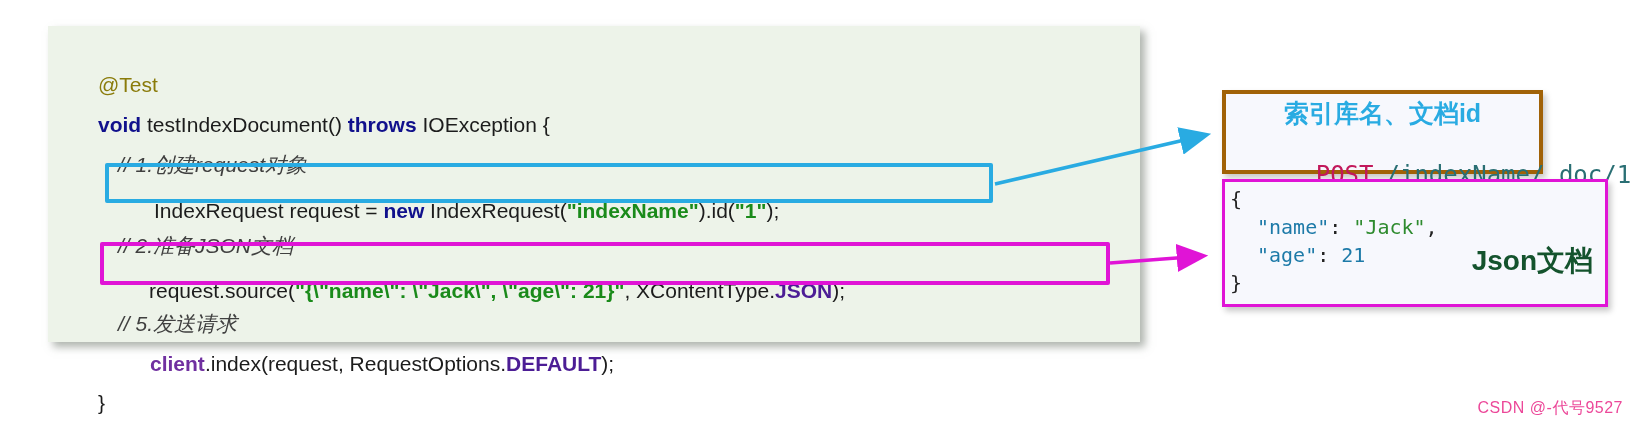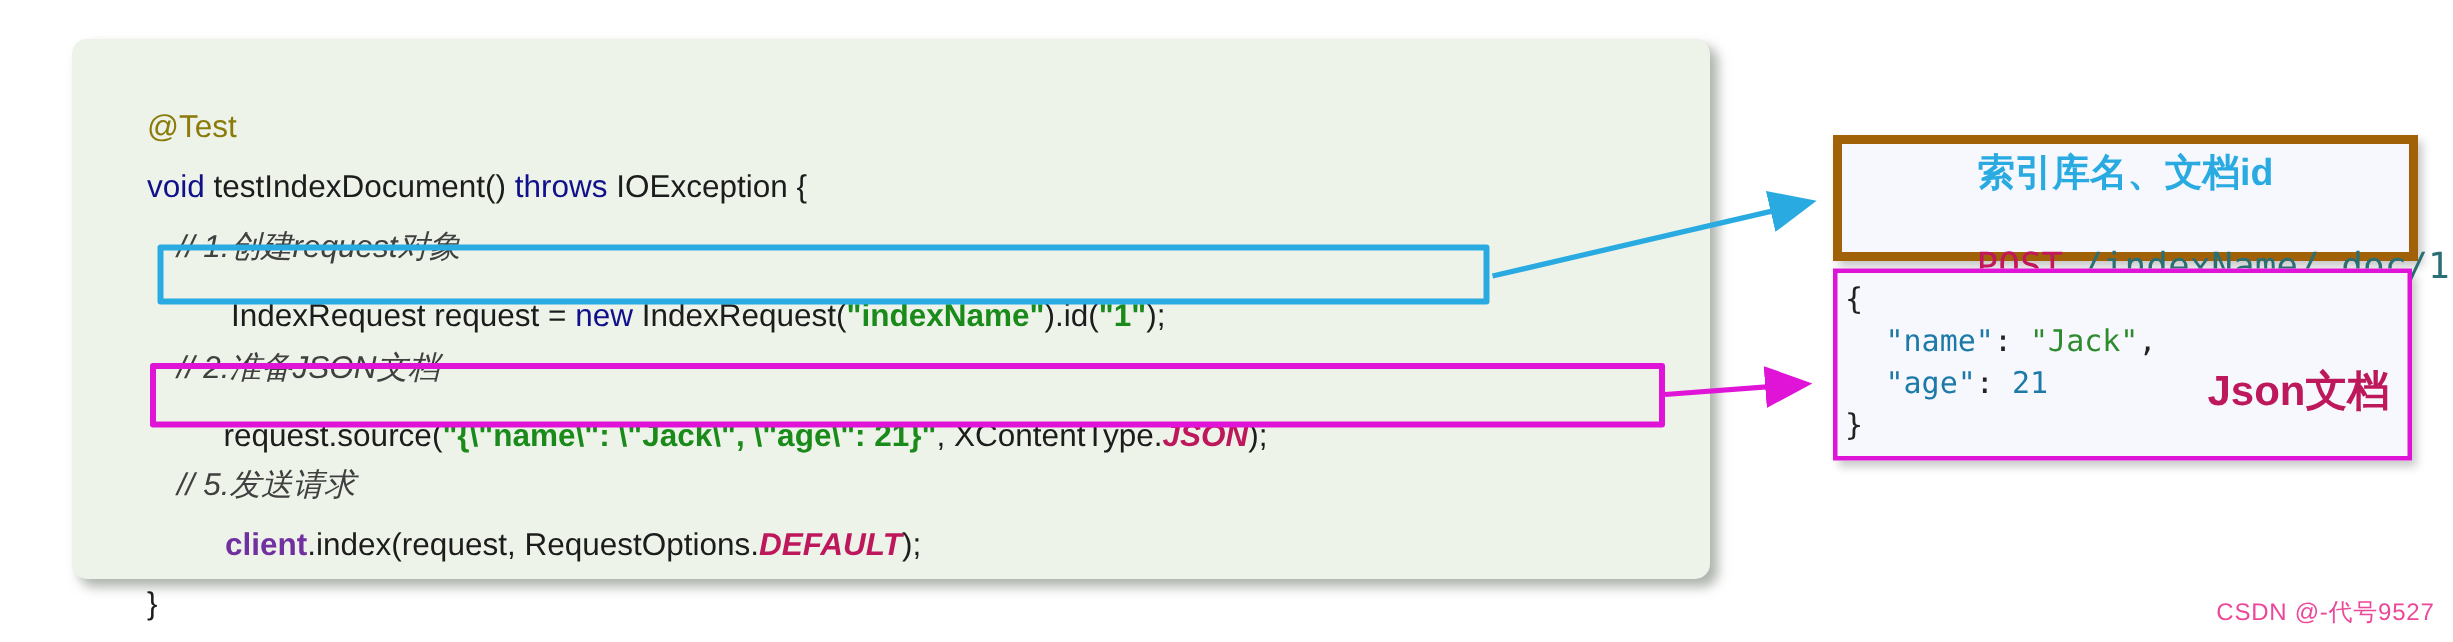--- a/index.html
+++ b/index.html
@@ -10,69 +10,68 @@
     height: 428px;
     background: #ffffff;
     overflow: hidden;
     font-family: "Liberation Sans", sans-serif;
   }
 
   
   .code-block {
     position: absolute;
     left: 48px; top: 26px;
-    width: 1092px; height: 360px;
+    width: 1092px; height: 316px;
     background: #edf3e9;
     box-shadow: 5px 5px 8px rgba(110, 118, 108, 0.55);
-    border-radius: 10px;
   }
   .code-line {
     position: absolute;
     height: 28px;
     line-height: 28px;
     font-size: 21px;
     color: #1c1c1c;
     white-space: pre;
   }
   .ln-annotation { left: 15px; top: 17px; color: #8a7b0a; }
   .ln-signature  { left: 15px; top: 57px; }
   .ln-comment1   { left: 35px; top: 97px; }
   .ln-create     { left: 71px; top: 143px; }
   .ln-comment2   { left: 35px; top: 178px; }
   .ln-source     { left: 66px; top: 223px; }
   .ln-comment3   { left: 35px; top: 256px; }
   .ln-send       { left: 67px; top: 296px; }
   .ln-brace      { left: 15px; top: 335px; }
 
-  .kw      { color: #10108c; font-weight: normal; }
+  .kw      { color: #10108c; font-weight: bold; }
   .str     { color: #1a8a1a; font-weight: bold; }
   .comment { color: #404040; font-style: italic; }
   .member  { color: #7030a0; font-weight: bold; text-align: right; }
-  .const   { color: #be185d; font-weight: bold; font-style: italic; }
+  .const   { color: #4c1d95; font-weight: bold; }
 
   
   .hl { position: absolute; background: transparent; }
   .hl-blue {
     left: 105px; top: 163px; width: 888px; height: 40px;
     border: 4px solid #29abe2; border-radius: 2px;
   }
   .hl-magenta {
     left: 100px; top: 242px; width: 1010px; height: 43px;
     border: 4px solid #e014d6; border-radius: 2px;
   }
 
   
   .callout {
     position: absolute;
     background: #f7f8fd;
     box-shadow: 3px 4px 6px rgba(0,0,0,0.22);
   }
   .callout-post {
-    left: 1222px; top: 90px; width: 390px; height: 84px;
-    border: 6px solid #a16207;
+    left: 1222px; top: 90px; width: 321px; height: 84px;
+    border: 4px solid #a16207;
   }
   .callout-post .callout-title {
     margin-top: 3px;
     text-align: center;
     font-size: 25px;
     font-weight: bold;
     color: #29abe2;
     line-height: 32px;
   }
   .post-line {
@@ -100,21 +99,21 @@
   .json-line { white-space: pre; height: 28px; }
   .json-line.indented { padding-left: 27px; }
   .json-key { color: #1d7aa8; }
   .json-str { color: #2e8b2e; }
   .json-num { color: #1d7aa8; }
   .json-label {
     position: absolute;
     right: 12px; top: 64px;
     font-size: 28px;
     font-weight: bold;
-    color: #be185d;
+    color: #14532d;
     line-height: 30px;
   }
 
   
   .arrows {
     position: absolute;
     left: 0; top: 0;
     width: 1635px; height: 428px;
     pointer-events: none;
   }

